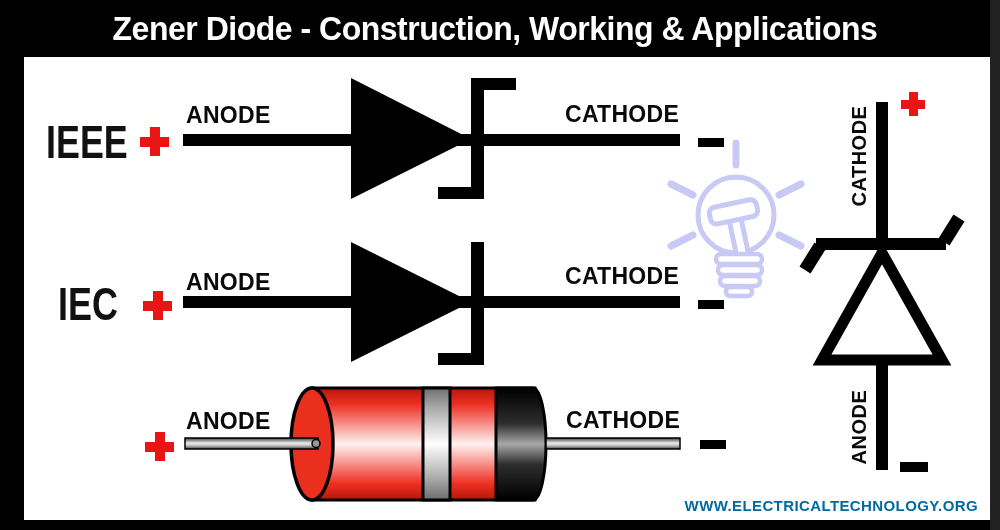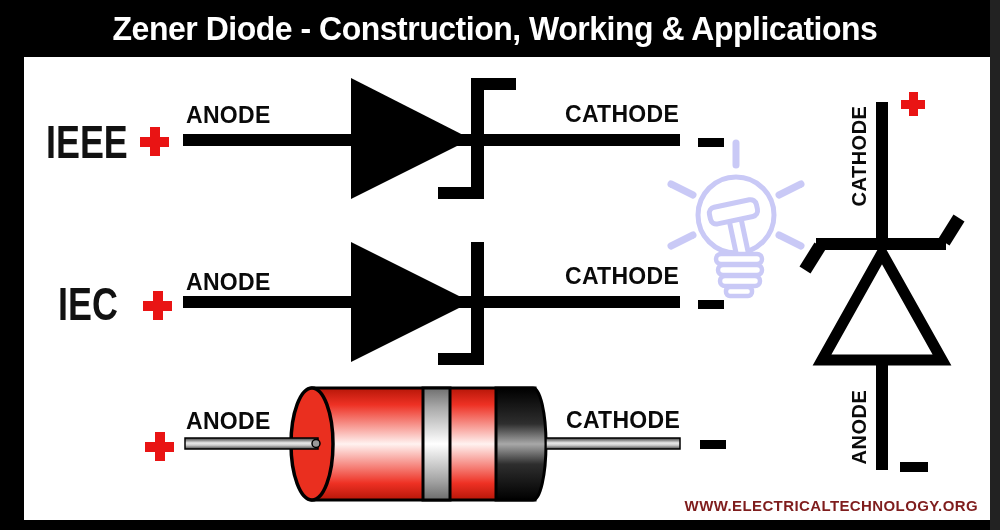--- a/index.html
+++ b/index.html
@@ -17,21 +17,21 @@
        transform:scaleX(.78);transform-origin:left top;white-space:nowrap}
   .rot{position:absolute;display:flex;align-items:center;justify-content:center;font-weight:800;
        font-size:20px;color:#0a0a0a;letter-spacing:.5px;transform:rotate(-90deg);white-space:nowrap}
   .plus{position:absolute;width:29px;height:29px}
   .plus::before{content:"";position:absolute;left:0;right:0;top:10px;height:10px;background:#e91414}
   .plus::after{content:"";position:absolute;top:0;bottom:0;left:10px;width:10px;background:#e91414}
   .plus.sm{width:24px;height:24px}
   .plus.sm::before{top:8px;height:9px}
   .plus.sm::after{left:8px;width:9px}
   .minus{position:absolute;width:26px;height:9px;background:#000}
-  .wm{position:absolute;right:33px;top:440px;font-size:15px;font-weight:700;color:#7f1d1d;
+  .wm{position:absolute;right:33px;top:440px;font-size:15px;font-weight:700;color:#0369a1;
       letter-spacing:.4px;white-space:nowrap}
 </style>
 </head>
 <body>
 
 <div class="frame">
   <div class="titlebar">
     <div class="title">Zener Diode - Construction, Working &amp; Applications</div>
   </div>
 

